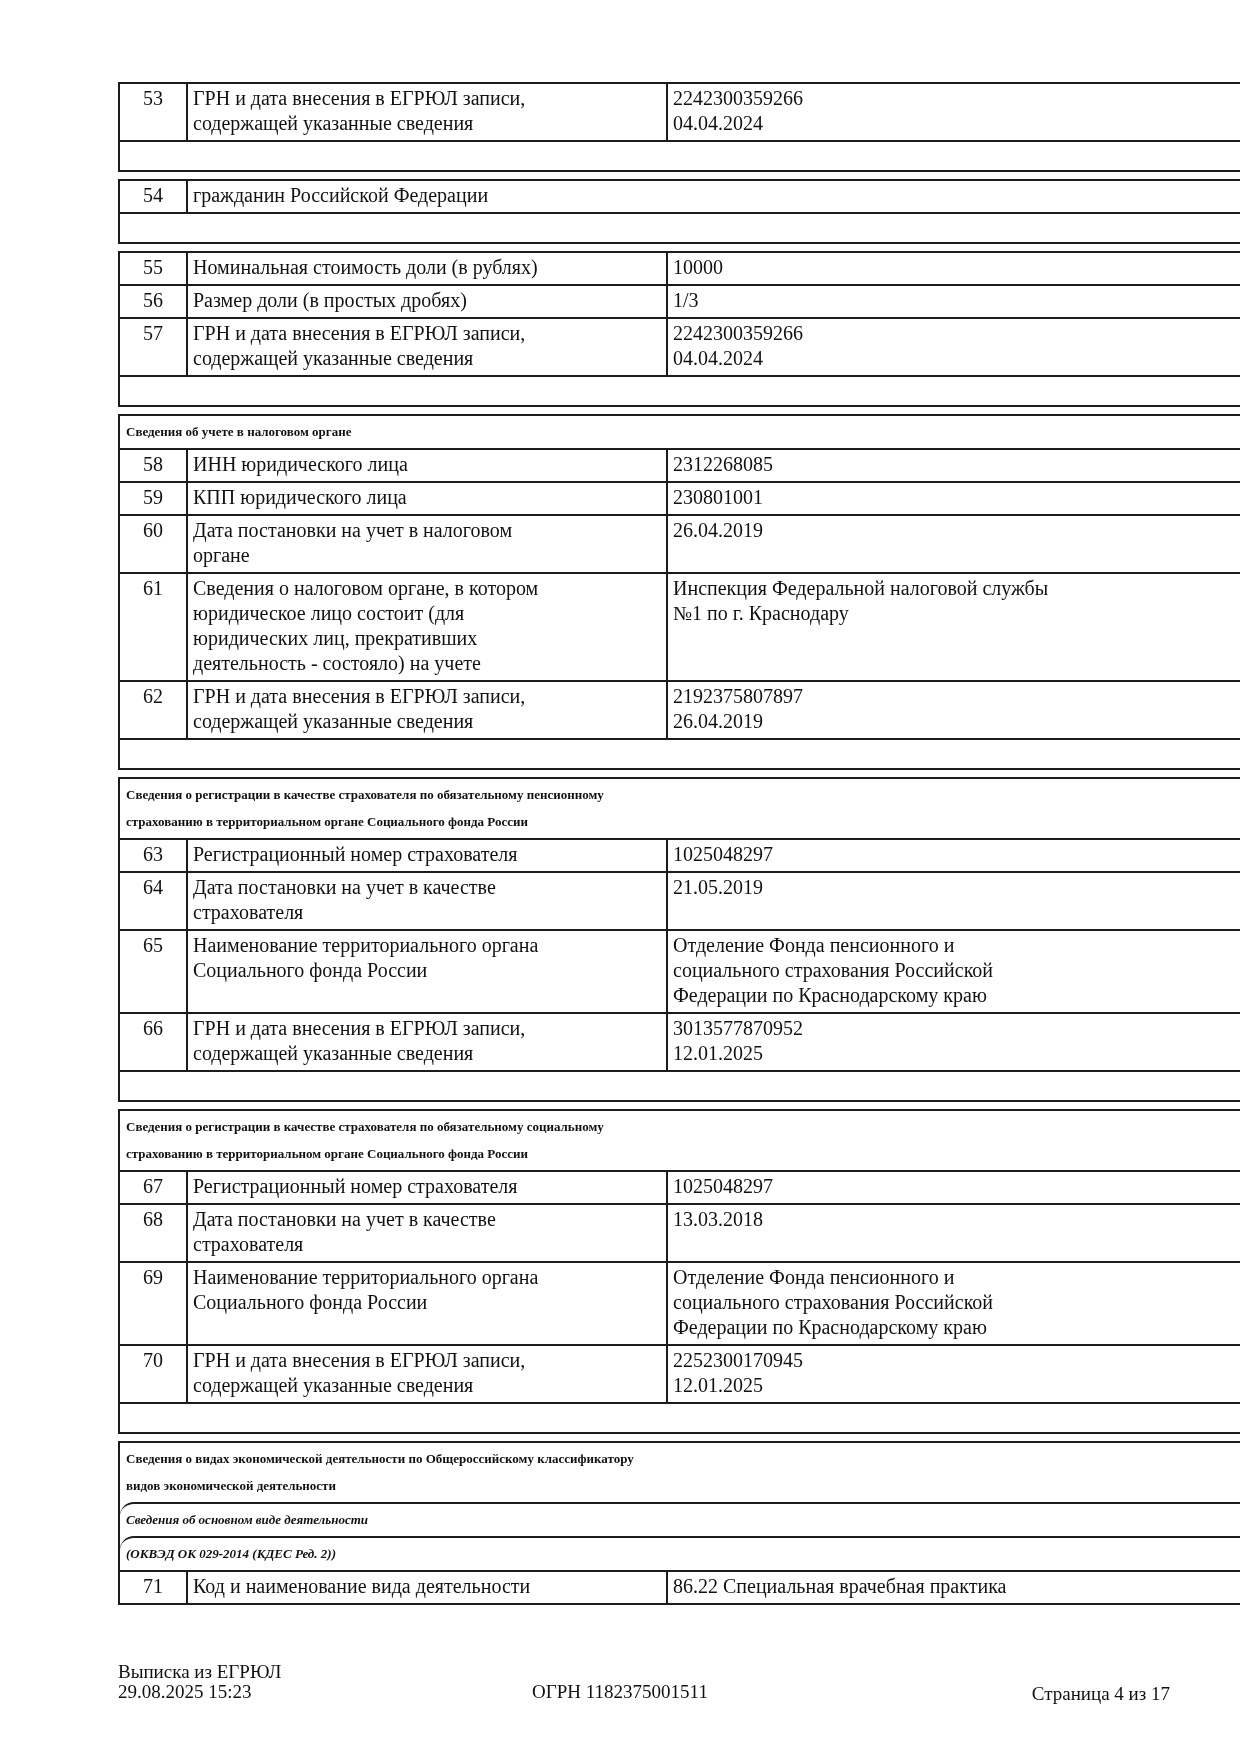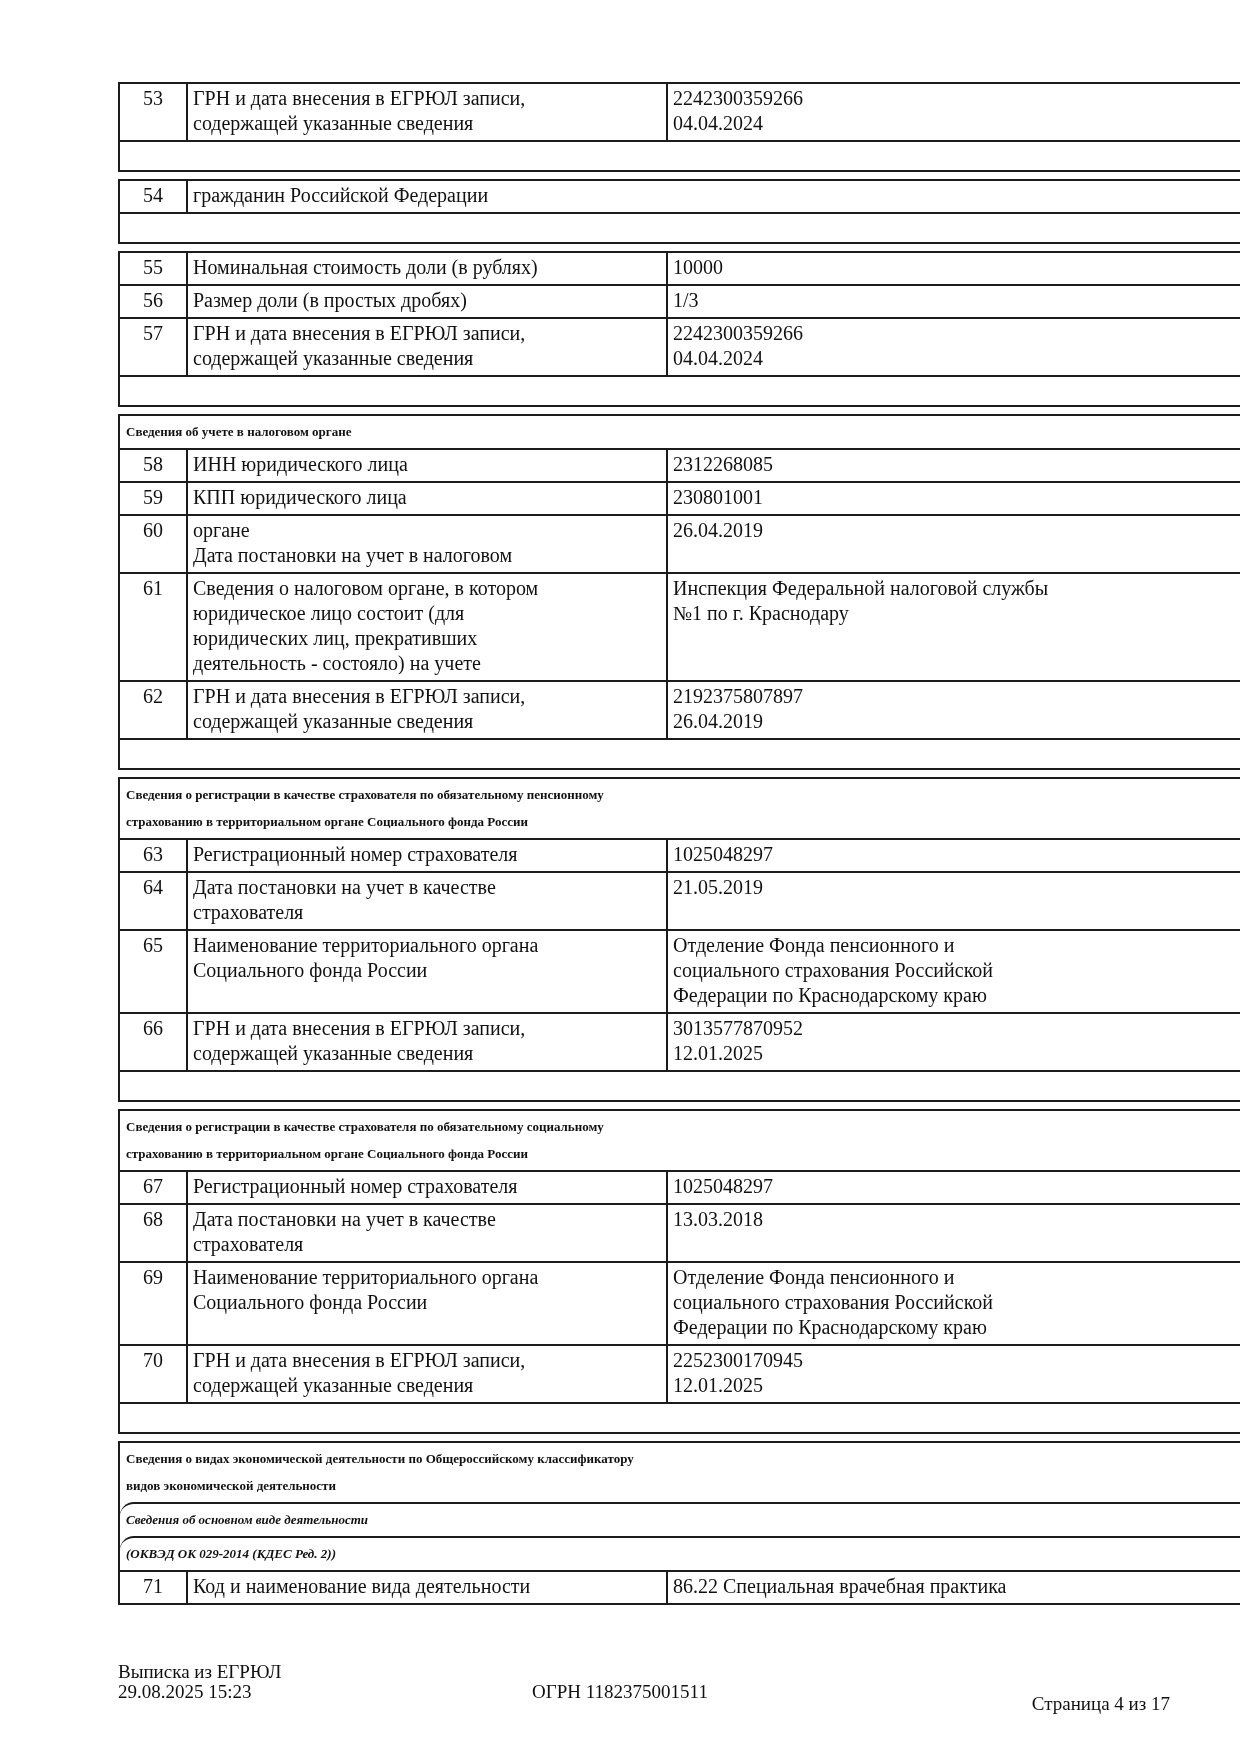--- a/index.html
+++ b/index.html
@@ -54,21 +54,21 @@
   #footer {
     position:absolute;
     left:0; right:0;
     top:1662px;
     height:42px;
     font-size:19px;
     line-height:20px;
   }
   #footer-left { position:absolute; left:118px; top:0; text-align:left; }
   #footer-center { position:absolute; left:0; right:0; top:20px; text-align:center; }
-  #footer-right { position:absolute; right:70px; top:32px; text-align:left; }
+  #footer-right { position:absolute; right:70px; top:22px; text-align:left; }
 </style>
 </head>
 <body>
 
 <div id="egrul-table">
     <div class="block">
       <div class="row">
         <div class="cell num">53</div>
         <div class="cell label">
           <div>ГРН и дата внесения в ЕГРЮЛ записи,</div>
@@ -140,22 +140,22 @@
         <div class="cell label">
           <div>КПП юридического лица</div>
         </div>
         <div class="cell value">
           <div>230801001</div>
         </div>
       </div>
       <div class="row">
         <div class="cell num">60</div>
         <div class="cell label">
+          <div>Дата постановки на учет в налоговом</div>
           <div>органе</div>
-          <div>Дата постановки на учет в налоговом</div>
         </div>
         <div class="cell value">
           <div>26.04.2019</div>
         </div>
       </div>
       <div class="row">
         <div class="cell num">61</div>
         <div class="cell label">
           <div>Сведения о налоговом органе, в котором</div>
           <div>юридическое лицо состоит (для</div>

